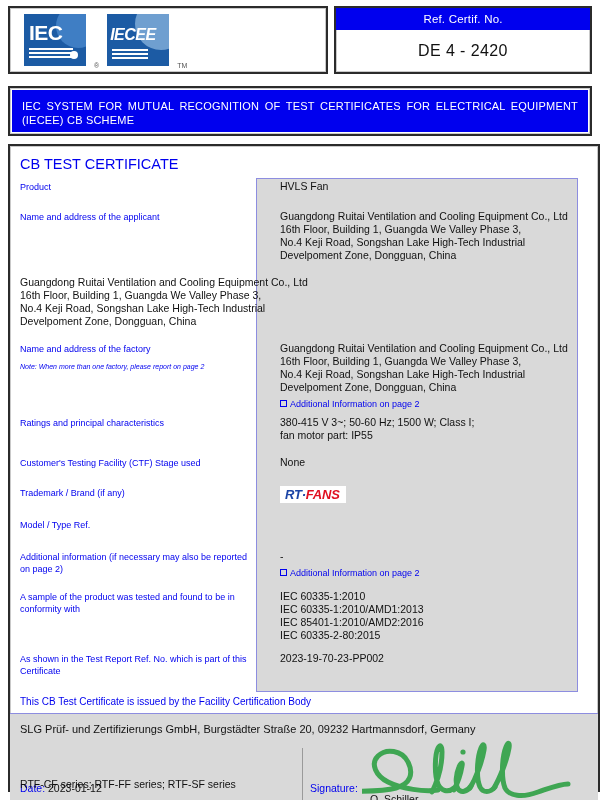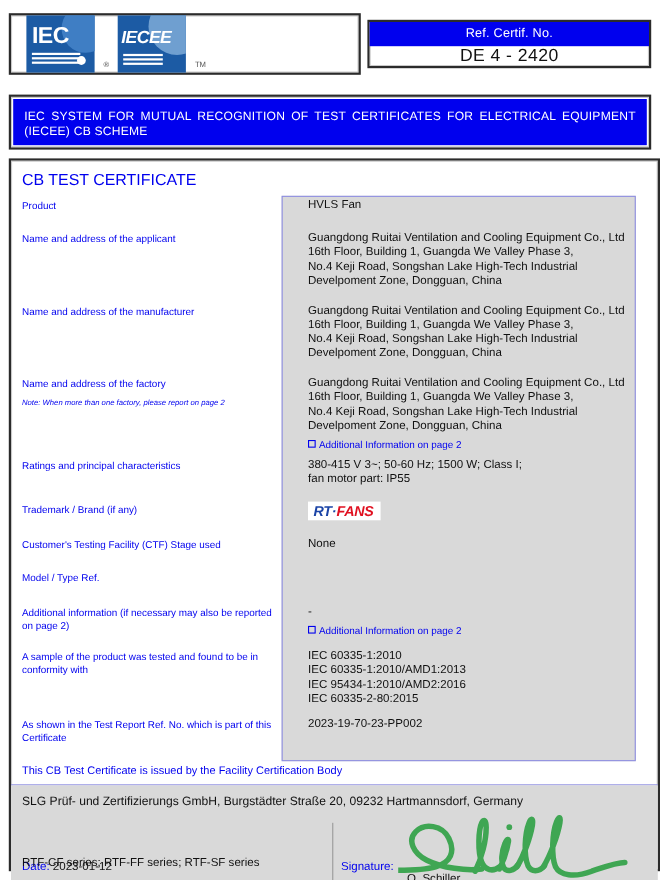--- a/index.html
+++ b/index.html
@@ -10,21 +10,20 @@
   }
   body { position: relative; overflow: hidden; }
 
   
   .header-row {
     position: absolute;
     left: 8px; top: 6px;
     width: 584px; height: 68px;
     display: flex;
     gap: 6px;
-    align-items: center;
   }
   .logo-box {
     flex: 0 0 320px;
     border: 2px solid #2b2b2b;
     background: #ffffff;
     display: flex;
     align-items: center;
     padding-left: 14px;
     gap: 8px;
     box-shadow: inset 0 0 0 1px #c9c9c9;
@@ -300,21 +299,20 @@
         <div class="row" style="height: 66px;">
           <div class="lbl">Name and address of the applicant</div>
           <div class="val">
             <div>Guangdong Ruitai Ventilation and Cooling Equipment Co., Ltd</div>
             <div>16th Floor, Building 1, Guangda We Valley Phase 3,</div>
             <div>No.4 Keji Road, Songshan Lake High-Tech Industrial</div>
             <div>Develpoment Zone, Dongguan, China</div>
           </div>
         </div>
         <div class="row" style="height: 66px;">
-          <div class="lbl">Name and address of the manufacturer</div>
           <div class="val">
             <div>Guangdong Ruitai Ventilation and Cooling Equipment Co., Ltd</div>
             <div>16th Floor, Building 1, Guangda We Valley Phase 3,</div>
             <div>No.4 Keji Road, Songshan Lake High-Tech Industrial</div>
             <div>Develpoment Zone, Dongguan, China</div>
           </div>
         </div>
         <div class="row" style="height: 74px;">
           <div class="lbl">Name and address of the factory<span class="note">Note: When more than one factory, please report on page 2</span></div>
           <div class="val">
@@ -325,49 +323,49 @@
             <span class="chk"><span class="cbox"></span><span>Additional Information on page 2</span></span>
           </div>
         </div>
         <div class="row" style="height: 40px;">
           <div class="lbl">Ratings and principal characteristics</div>
           <div class="val">
             <div>380-415 V 3~; 50-60 Hz; 1500 W; Class I;</div>
             <div>fan motor part: IP55</div>
           </div>
         </div>
+        <div class="row" style="height: 30px;">
+          <div class="lbl">Customer's Testing Facility (CTF) Stage used</div>
+          <div class="val">
+            <div>None</div>
+          </div>
+        </div>
         <div class="row" style="height: 32px;">
           <div class="lbl">Trademark / Brand (if any)</div>
           <div class="val"><span class="brand"><span class="rt">RT</span><span class="dot2">·</span><span class="fans">FANS</span></span></div>
         </div>
-        <div class="row" style="height: 30px;">
-          <div class="lbl">Customer's Testing Facility (CTF) Stage used</div>
-          <div class="val">
-            <div>None</div>
-          </div>
-        </div>
         <div class="row" style="height: 32px; flex-direction: column;">
           <div class="lbl">Model / Type Ref.</div>
           <div class="val">
             <div>RTF-CF series; RTF-FF series; RTF-SF series</div>
           </div>
         </div>
         <div class="row" style="height: 40px;">
           <div class="lbl">Additional information (if necessary may also be reported on page 2)</div>
           <div class="val">
             <div>-</div>
             <span class="chk"><span class="cbox"></span><span>Additional Information on page 2</span></span>
           </div>
         </div>
         <div class="row" style="height: 62px;">
           <div class="lbl">A sample of the product was tested and found to be in conformity with</div>
           <div class="val">
             <div>IEC 60335-1:2010</div>
             <div>IEC 60335-1:2010/AMD1:2013</div>
-            <div>IEC 95434-1:2010/AMD2:2016</div>
+            <div>IEC 85401-1:2010/AMD2:2016</div>
             <div>IEC 60335-2-80:2015</div>
           </div>
         </div>
         <div class="row" style="height: 40px;">
           <div class="lbl">As shown in the Test Report Ref. No. which is part of this Certificate</div>
           <div class="val">
             <div>2023-19-70-23-PP002</div>
           </div>
         </div>
       </div>

